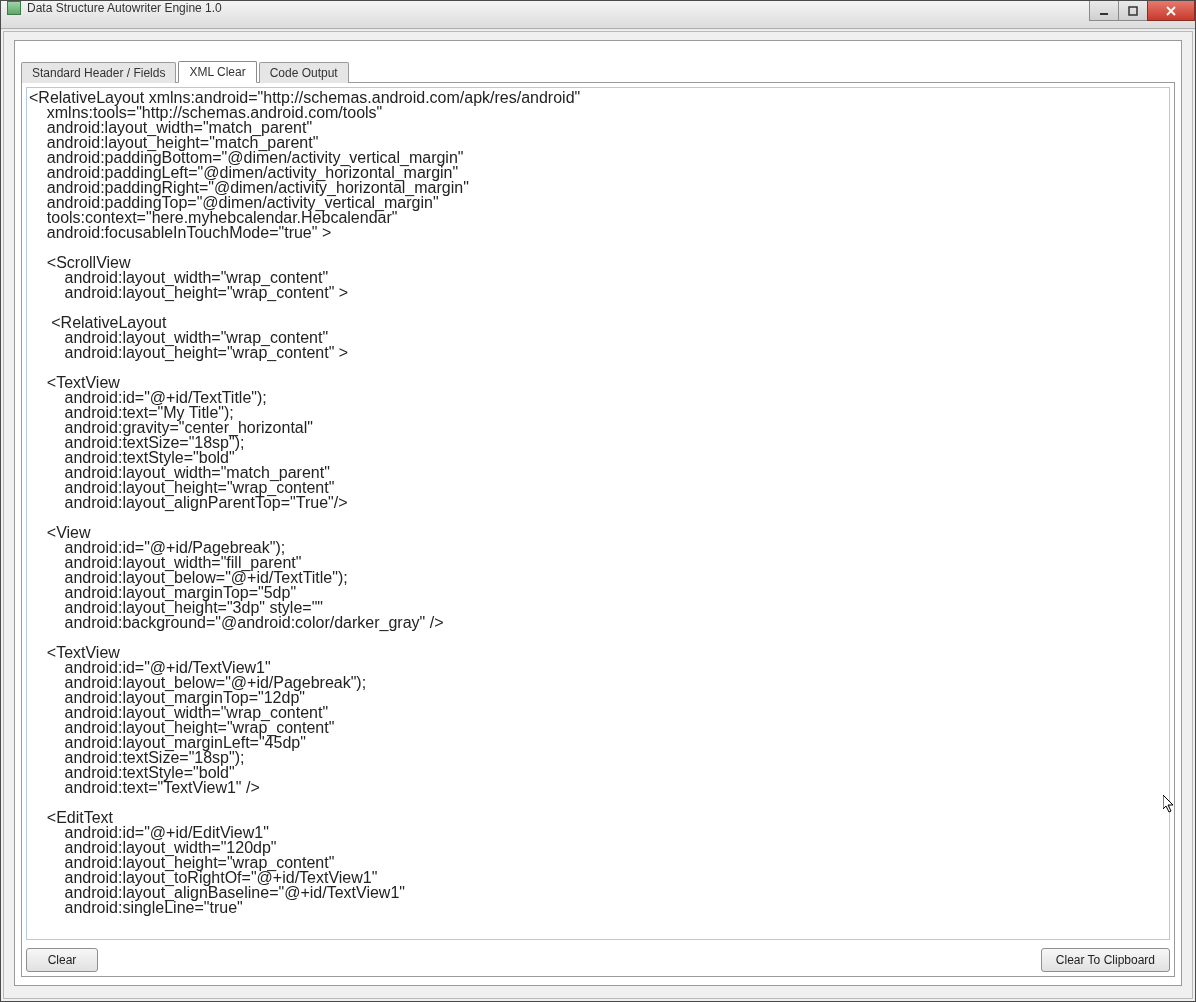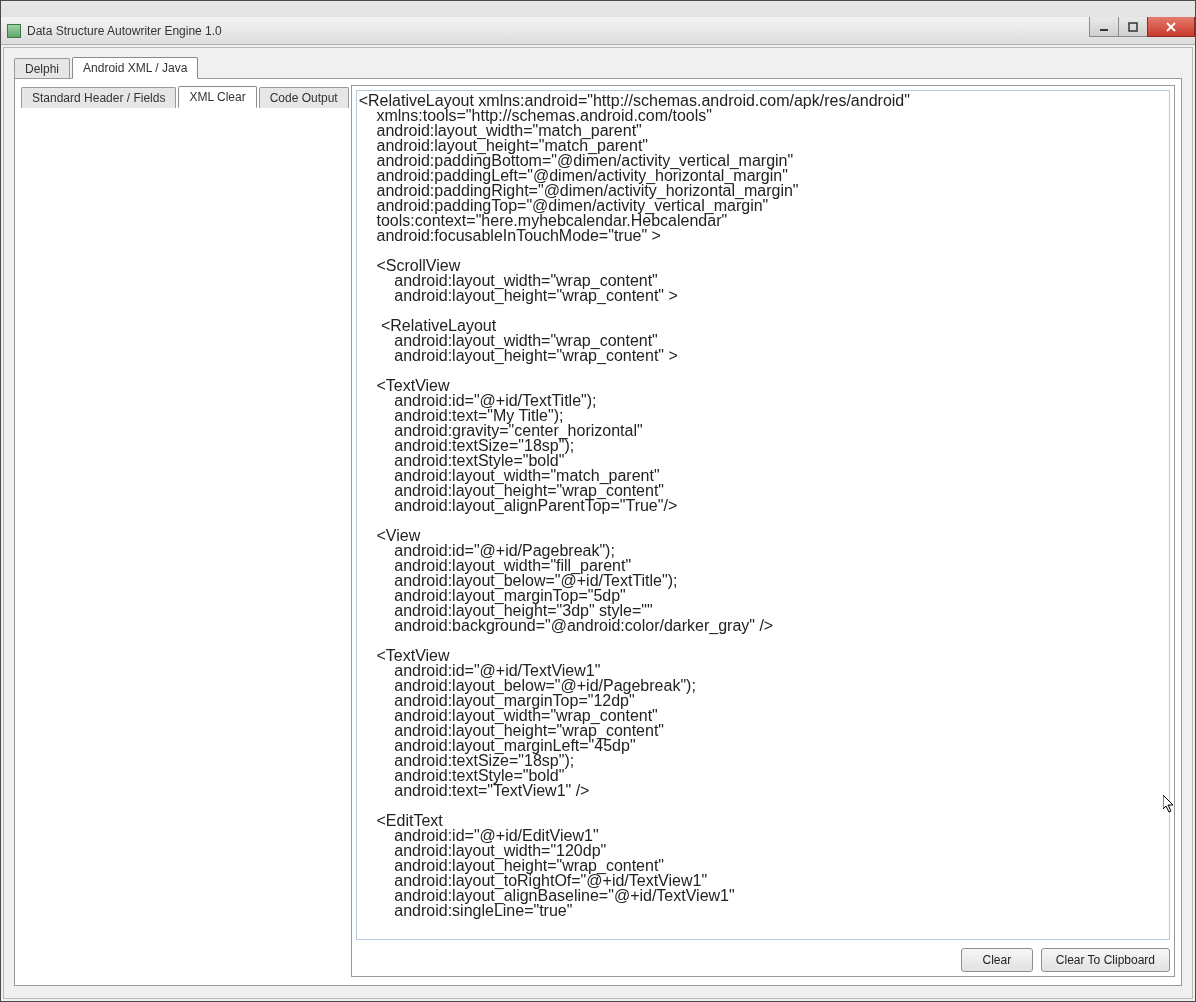--- a/index.html
+++ b/index.html
@@ -10,24 +10,23 @@
     background: linear-gradient(to bottom, #e8e8e8 0, #e0e0e0 28px, #f0f0f0 29px);
     border: 1px solid #4a4a4a;
     display: flex; flex-direction: column;
     position: relative;
   }
   
   .titlebar {
     height: 28px;
     background: linear-gradient(to bottom, #f4f4f4, #dcdcdc);
     border-bottom: 1px solid #b0b0b0;
-    display: flex; align-items: center;
+    display: flex; 
     padding-left: 6px;
     position: relative;
-    margin-top: 16px;
   }
   .titlebar .app-icon {
     width: 14px; height: 14px; margin-right: 6px;
     background: linear-gradient(to bottom, #9fd4a6, #5fa86a);
     border: 1px solid #3d7a48;
   }
   .titlebar .title { color: #333; font-size: 12px; }
   .win-controls {
     position: absolute; right: 0; top: 0;
     display: flex; height: 20px;
@@ -74,22 +73,22 @@
     border-color: #8a8a8a;
     top: 1px;
     z-index: 2;
     border-bottom: 1px solid #fff;
   }
   
   .tab-panel {
     border: 1px solid #9a9a9a;
     background: #ffffff;
     flex: 1;
-    display: flex; flex-direction: row;
-    padding: 6px 6px 8px 6px;
+    display: flex; flex-direction: column;
+    padding: 19px 6px 8px 6px;
     position: relative;
   }
   
   .subtabstrip { display: flex; align-items: flex-end; height: 22px; margin-top: 0; }
   
   .inner-panel {
     border: 1px solid #9a9a9a;
     background: #ffffff;
     flex: 1;
     display: flex; flex-direction: column;
@@ -113,21 +112,21 @@
     line-height: 15px;
     color: #222;
   }
   
   .xml-output::-webkit-scrollbar { width: 17px; height: 17px; }
   .xml-output::-webkit-scrollbar-track { background: #f0f0f0; border-left: 1px solid #d0d0d0; }
   .xml-output::-webkit-scrollbar-thumb { background: #cdcdcd; border: 1px solid #a8a8a8; border-radius: 2px; }
   .xml-output::-webkit-scrollbar-button { background: #f0f0f0; height: 17px; border: 1px solid #b8b8b8; }
   
   .button-row {
-    display: flex; justify-content: flex-end; gap: 8px;
+    display: flex; justify-content: space-between; gap: 8px;
     padding-top: 8px;
   }
   .btn {
     min-width: 72px;
     padding: 4px 14px;
     border: 1px solid #8f8f8f;
     border-radius: 3px;
     background: linear-gradient(to bottom, #f7f7f7, #e1e1e1);
     font-size: 12px; color: #222;
     cursor: default;
@@ -163,24 +162,20 @@
         <svg width="11" height="10">
           <line x1="1" y1="1" x2="9" y2="9" stroke="#fff" stroke-width="1.8"></line>
           <line x1="9" y1="1" x2="1" y2="9" stroke="#fff" stroke-width="1.8"></line>
         </svg>
       </div>
     </div>
   </div>
 
   <div class="client">
 
-    <div class="tabstrip">
-      <div class="tab">Delphi</div>
-      <div class="tab active">Android XML / Java</div>
-    </div>
 
     <div class="tab-panel">
 
       <div class="subtabstrip">
         <div class="tab">Standard Header / Fields</div>
         <div class="tab active">XML Clear</div>
         <div class="tab">Code Output</div>
       </div>
 
       <div class="inner-panel">

